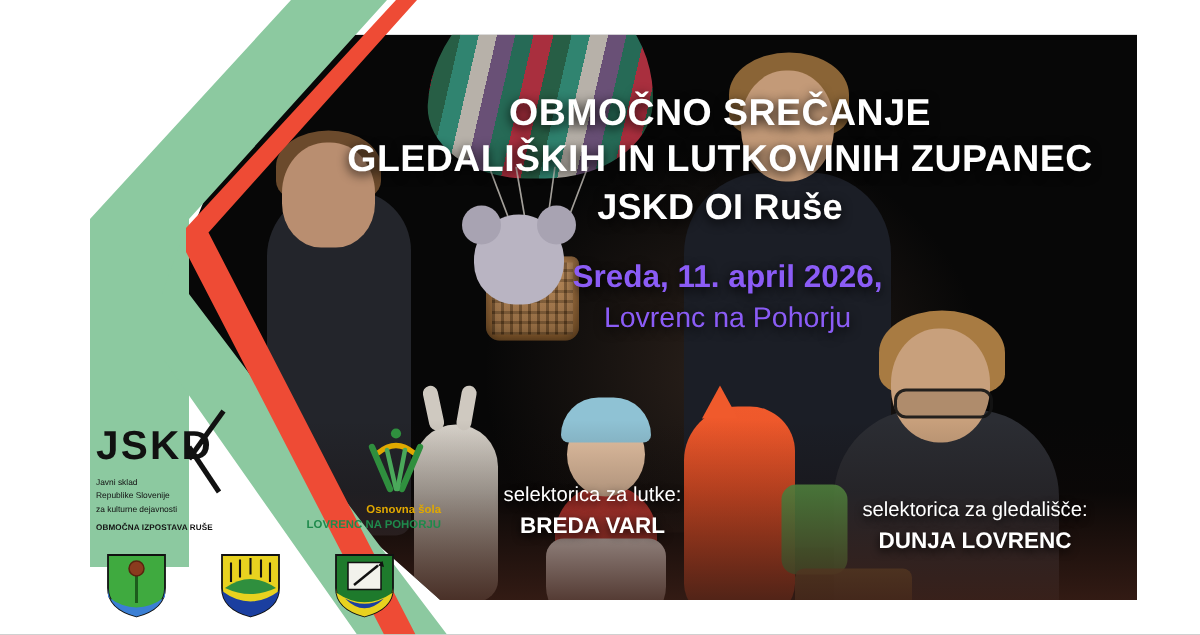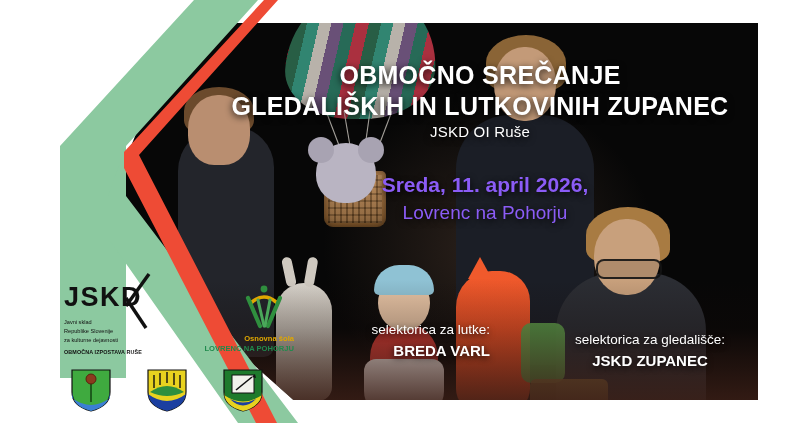--- a/index.html
+++ b/index.html
@@ -103,34 +103,34 @@
   .kmark{position:absolute;left:0;top:0;width:300px;height:423px;}
   .title-block{
     position:absolute;left:180px;top:36px;width:600px;text-align:center;
     color:#ffffff;
     margin-top:24px;
   }
   .t1{font-size:25px;font-weight:700;letter-spacing:.3px;line-height:1.22;
       text-shadow:0 2px 7px rgba(0,0,0,.9);}
   .t2{font-size:25px;font-weight:700;letter-spacing:.3px;line-height:1.22;
       text-shadow:0 2px 7px rgba(0,0,0,.9);}
-  .t3{font-size:15px;font-weight:400;line-height:1.5;letter-spacing:.2px;
+  .t3{font-size:24px;font-weight:700;line-height:1.5;letter-spacing:.2px;
       text-shadow:0 2px 7px rgba(0,0,0,.9);}
 
   .date-block{
     position:absolute;left:250px;top:170px;width:470px;text-align:center;color:#8b5cf6;
   }
   .d1{font-size:21px;font-weight:700;line-height:1.42;text-shadow:0 2px 7px rgba(0,0,0,.9);}
   .d2{font-size:19px;font-weight:400;line-height:1.42;text-shadow:0 2px 7px rgba(0,0,0,.9);}
   .d3{font-size:19px;font-weight:400;line-height:1.42;text-shadow:0 2px 7px rgba(0,0,0,.9);}
 
   .cred{position:absolute;text-align:center;color:#fff;}
   .cred .role{font-size:13.5px;font-weight:400;line-height:1.5;text-shadow:0 2px 6px rgba(0,0,0,.9);}
   .cred .nm{font-size:15px;font-weight:700;line-height:1.5;text-shadow:0 2px 6px rgba(0,0,0,.9);}
-  .cred-left{left:300px;top:320px;width:190px;text-align:right;}
+  .cred-left{left:300px;top:320px;width:190px;}
   .cred-right{left:545px;top:330px;width:210px;}
 
   
   .logos{position:absolute;left:58px;top:280px;width:220px;height:132px;}
   .jskd{position:absolute;left:6px;top:4px;width:118px;}
   .jskd-word{font-size:27px;font-weight:700;letter-spacing:1.5px;color:#111;line-height:1;}
   .jskd-sub{font-size:5.6px;color:#111;line-height:1.62;margin-top:4px;font-weight:400;}
   .jskd-sub b{font-weight:700;font-size:5.4px;letter-spacing:.1px;}
   .os{position:absolute;left:140px;top:4px;width:96px;text-align:right;}
   .os-n1{font-size:7.6px;color:#e0a800;font-weight:700;line-height:1.3;}
@@ -205,21 +205,21 @@
     <div class="d1">Sreda, 11. april 2026,</div>
     <div class="d3">Lovrenc na Pohorju</div>
   </div>
 
   <div class="cred cred-left">
     <div class="role">selektorica za lutke:</div>
     <div class="nm">BREDA VARL</div>
   </div>
   <div class="cred cred-right">
     <div class="role">selektorica za gledališče:</div>
-    <div class="nm">JSKD ZUPANEC</div>
+    <div class="nm">DUNJA LOVRENC</div>
   </div>
 
   <div class="logos">
 
     <div class="jskd">
       <div style="position:relative;height:30px;">
         <div class="jskd-word">JSKD</div>
         <svg style="position:absolute;left:56px;top:-12px;width:34px;height:58px;" viewBox="0 0 34 58">
           <line x1="29" y1="2" x2="6" y2="34" stroke="#111" stroke-width="3.4"></line>
           <line x1="6" y1="26" x2="26" y2="56" stroke="#111" stroke-width="3.4"></line>

